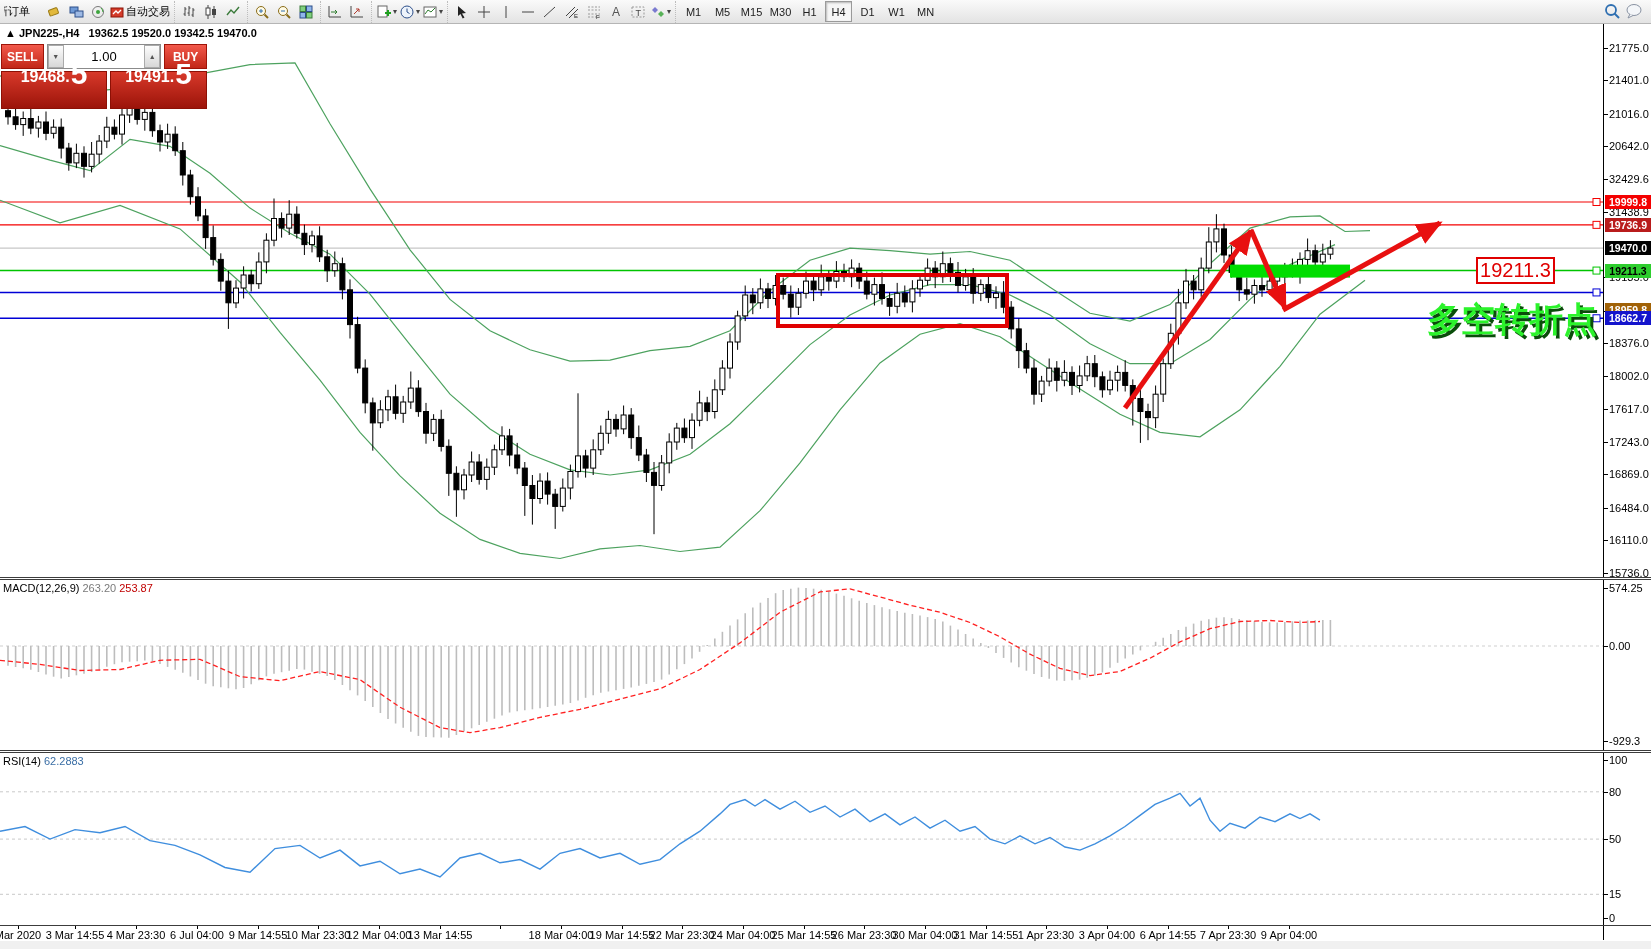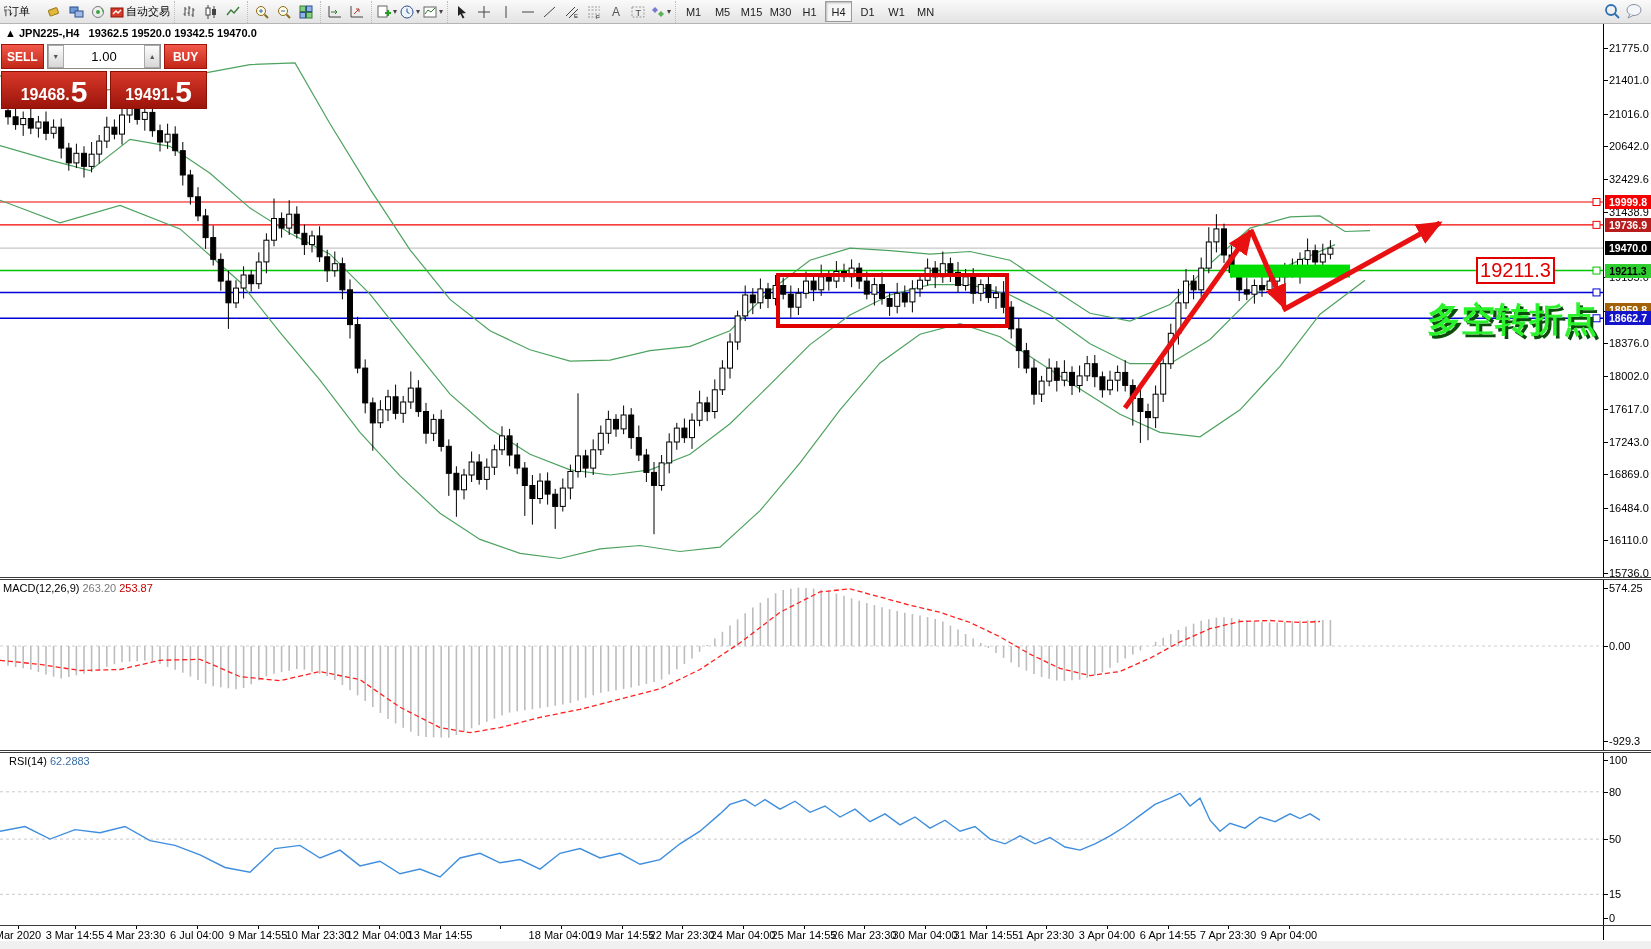--- a/index.html
+++ b/index.html
@@ -29,34 +29,34 @@
   
   #trade-panel{position:absolute;left:1px;top:44px;width:206px;height:65px;z-index:20;font-family:"Liberation Sans",sans-serif;}
   #tp-row1{display:flex;height:25px;}
   .tp-btn{background:linear-gradient(#f2594b,#c22718);color:#fff;font-weight:bold;font-size:12px;display:flex;align-items:center;justify-content:center;border:1px solid #9e1408;}
   #sell-btn{width:42px;}
   #buy-btn{width:42px;margin-left:3px;}
   #tp-stepper{display:flex;margin-left:3px;width:116px;border:1px solid #8b8b8b;background:#fff;}
   .step-btn{width:14px;background:linear-gradient(#fdfdfd,#d7d7d7);border:1px solid #aaa;font-size:7px;color:#555;display:flex;align-items:center;justify-content:center;}
   #vol-input{flex:1;display:flex;align-items:center;justify-content:center;font-size:13px;color:#000;background:#fff;}
   #tp-row2{display:flex;height:38px;margin-top:2px;}
-  .tp-price{background:linear-gradient(#d8392a,#9c140a);color:#fff;display:flex;align-items:flex-end;justify-content:center;padding-bottom:3px;border:1px solid #8d1005;}
+  .tp-price{background:linear-gradient(#d8392a,#9c140a);color:#fff;display:flex;align-items:flex-end;justify-content:center;padding-bottom:21px;border:1px solid #8d1005;}
   #sell-price{width:104px;}
   #buy-price{width:95px;margin-left:3px;}
   .p-small{font-size:16px;font-weight:bold;line-height:20px;}
   .p-big{font-size:30px;font-weight:bold;line-height:26px;margin-left:1px;}
   
   .ax-label{position:absolute;left:1609px;font-size:11px;color:#000;z-index:7;transform:translateY(-6px);}
   .ax-tick{position:absolute;left:1603px;width:5px;height:1px;background:#000;z-index:7;}
   .ax-tag{position:absolute;left:1605px;width:46px;height:14px;font-size:10.5px;font-weight:bold;display:flex;align-items:center;justify-content:center;z-index:8;transform:translateY(-7px);}
   .time-label{position:absolute;top:929px;font-size:11px;color:#000;z-index:7;transform:translateX(-50%);white-space:nowrap;}
   .time-tick{position:absolute;top:925px;width:1px;height:4px;background:#000;z-index:7;}
   #macd-label{position:absolute;left:3px;top:582px;font-size:11px;z-index:7;color:#000;}
   #macd-label .v1{color:#7a7a7a;} #macd-label .v2{color:#c00000;}
-  #rsi-label{position:absolute;left:9px;top:755px;font-size:11px;z-index:7;color:#000;}
+  #rsi-label{position:absolute;left:3px;top:755px;font-size:11px;z-index:7;color:#000;}
   #rsi-label .v1{color:#3a6ea5;}
   svg text{font-family:"Liberation Sans",sans-serif;}
 </style>
 </head>
 <body>
 
 <div id="app">
 
   <div id="toolbar">
     <div id="tb-groups" style="display:flex;align-items:center;">

